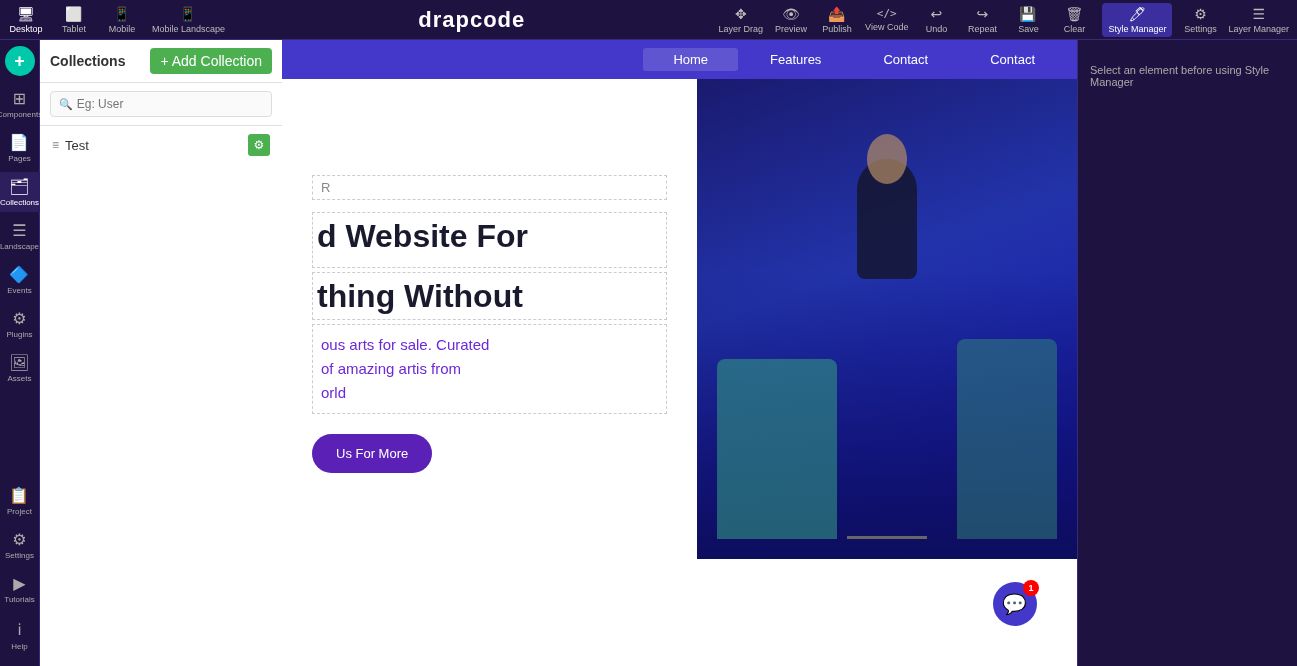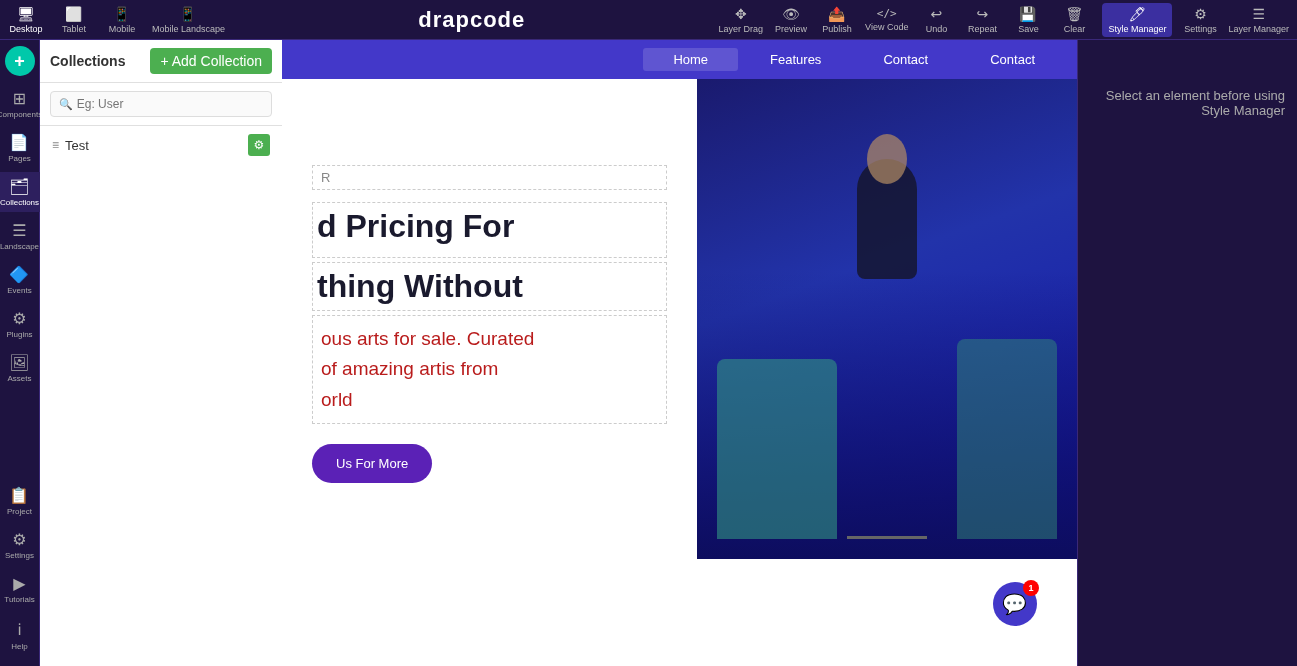--- a/index.html
+++ b/index.html
@@ -66,32 +66,32 @@
     .canvas-content { flex: 1; background: #e8e8e8; overflow: hidden; position: relative; }
 
     .canvas-inner { background: #fff; width: 100%; height: 100%; position: relative; overflow: hidden; }
 
     
     .hero-section { display: flex; height: 480px; background: #fff; }
     .hero-left { flex: 1; padding: 40px 30px 30px 30px; display: flex; flex-direction: column; justify-content: center; }
     .hero-subtitle { font-size: 13px; color: #888; border: 1px dashed #ccc; display: inline-block; padding: 4px 8px; margin-bottom: 12px; }
     .hero-title { font-size: 36px; font-weight: 800; color: #1a1a2e; line-height: 1.2; margin-bottom: 8px; }
     .hero-title-line { border: 1px dashed #ccc; padding: 4px; margin-bottom: 4px; }
-    .hero-desc { font-size: 19px; color: #b91c1c; line-height: 1.6; border: 1px dashed #ccc; padding: 8px; margin-bottom: 20px; }
+    .hero-desc { font-size: 15px; color: #6d28d9; line-height: 1.6; border: 1px dashed #ccc; padding: 8px; margin-bottom: 20px; }
     .hero-btn { background: #5b21b6; color: #fff; border: none; border-radius: 25px; padding: 12px 24px; font-size: 13px; cursor: pointer; display: inline-block; width: fit-content; }
     .hero-right { width: 380px; background: #1a1a6e; overflow: hidden; }
 
     
     .second-section { background: #fff; height: 120px; }
 
     
     .right-panel {
       width: 220px; background: #1e1340; border-left: 1px solid #3a2878; display: flex; flex-direction: column; padding: 16px 12px; flex-shrink: 0;
     }
-    .right-panel-text { color: #aaa; font-size: 13px; text-align: right; margin-top: 32px; }
+    .right-panel-text { color: #aaa; font-size: 11px; text-align: left; margin-top: 8px; }
 
     
     .floating-add { position: absolute; top: 6px; left: 50%; transform: translateX(-50%); width: 30px; height: 30px; background: #00c8aa; border-radius: 50%; display: flex; align-items: center; justify-content: center; cursor: pointer; color: #fff; font-size: 18px; font-weight: bold; z-index: 10; }
 
     
     .chat-bubble { position: absolute; bottom: 20px; right: 20px; width: 44px; height: 44px; background: #4338c9; border-radius: 50%; display: flex; align-items: center; justify-content: center; cursor: pointer; color: #fff; font-size: 20px; }
     .chat-badge { position: absolute; top: -2px; right: -2px; background: red; color: #fff; border-radius: 50%; width: 16px; height: 16px; font-size: 9px; display: flex; align-items: center; justify-content: center; font-weight: bold; }
   </style>
 </head>
 <body>
@@ -252,21 +252,21 @@
       <div class="nav-item">Contact</div>
     </div>
 
     <div class="canvas-content">
       <div class="canvas-inner">
 
         <div class="hero-section">
           <div class="hero-left">
             <div class="hero-subtitle">R</div>
             <div class="hero-title-line">
-              <span class="hero-title" style="font-size:32px; display:block;">d Pricing For</span>
+              <span class="hero-title" style="font-size:32px; display:block;">d Website For</span>
             </div>
             <div class="hero-title-line">
               <span class="hero-title" style="font-size:32px;">thing </span><span class="hero-title highlight" style="font-size:32px;">Without</span>
             </div>
             <div class="hero-desc" style="white-space:pre-line;">ous arts for sale. Curated
 of amazing artis from
 orld</div>
             <button class="hero-btn">Us For More</button>
           </div>
           <div class="hero-right">

